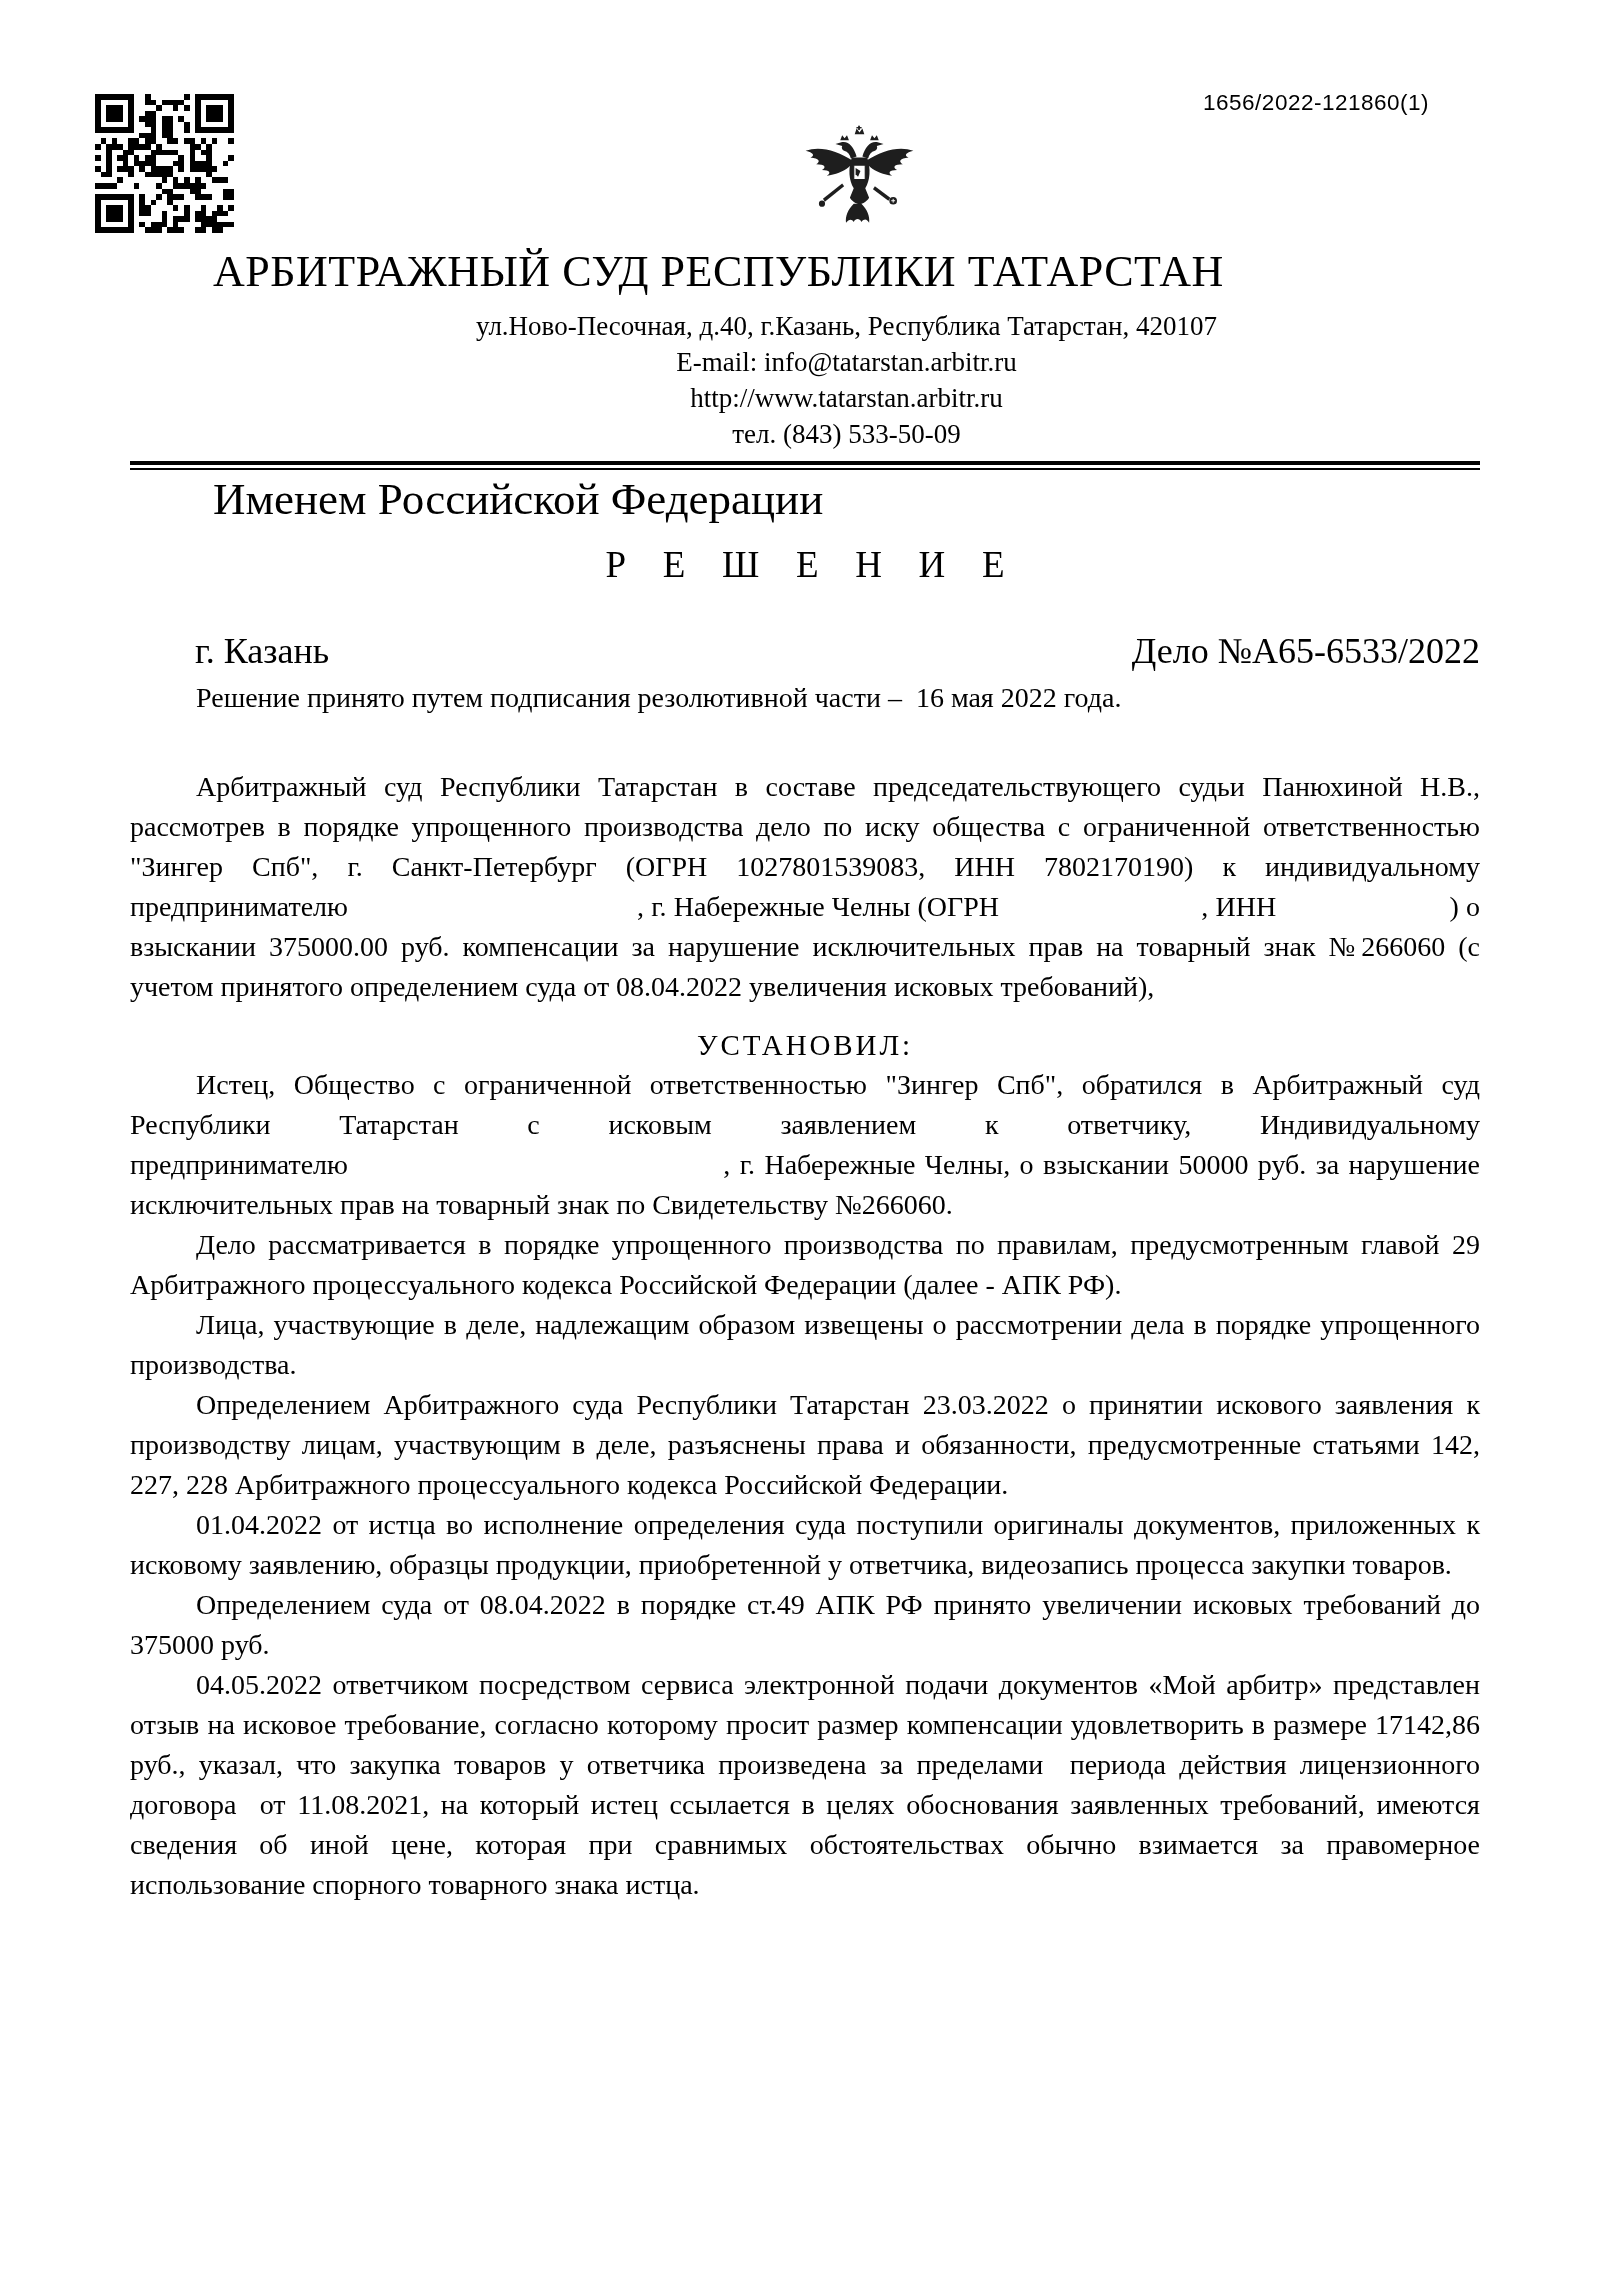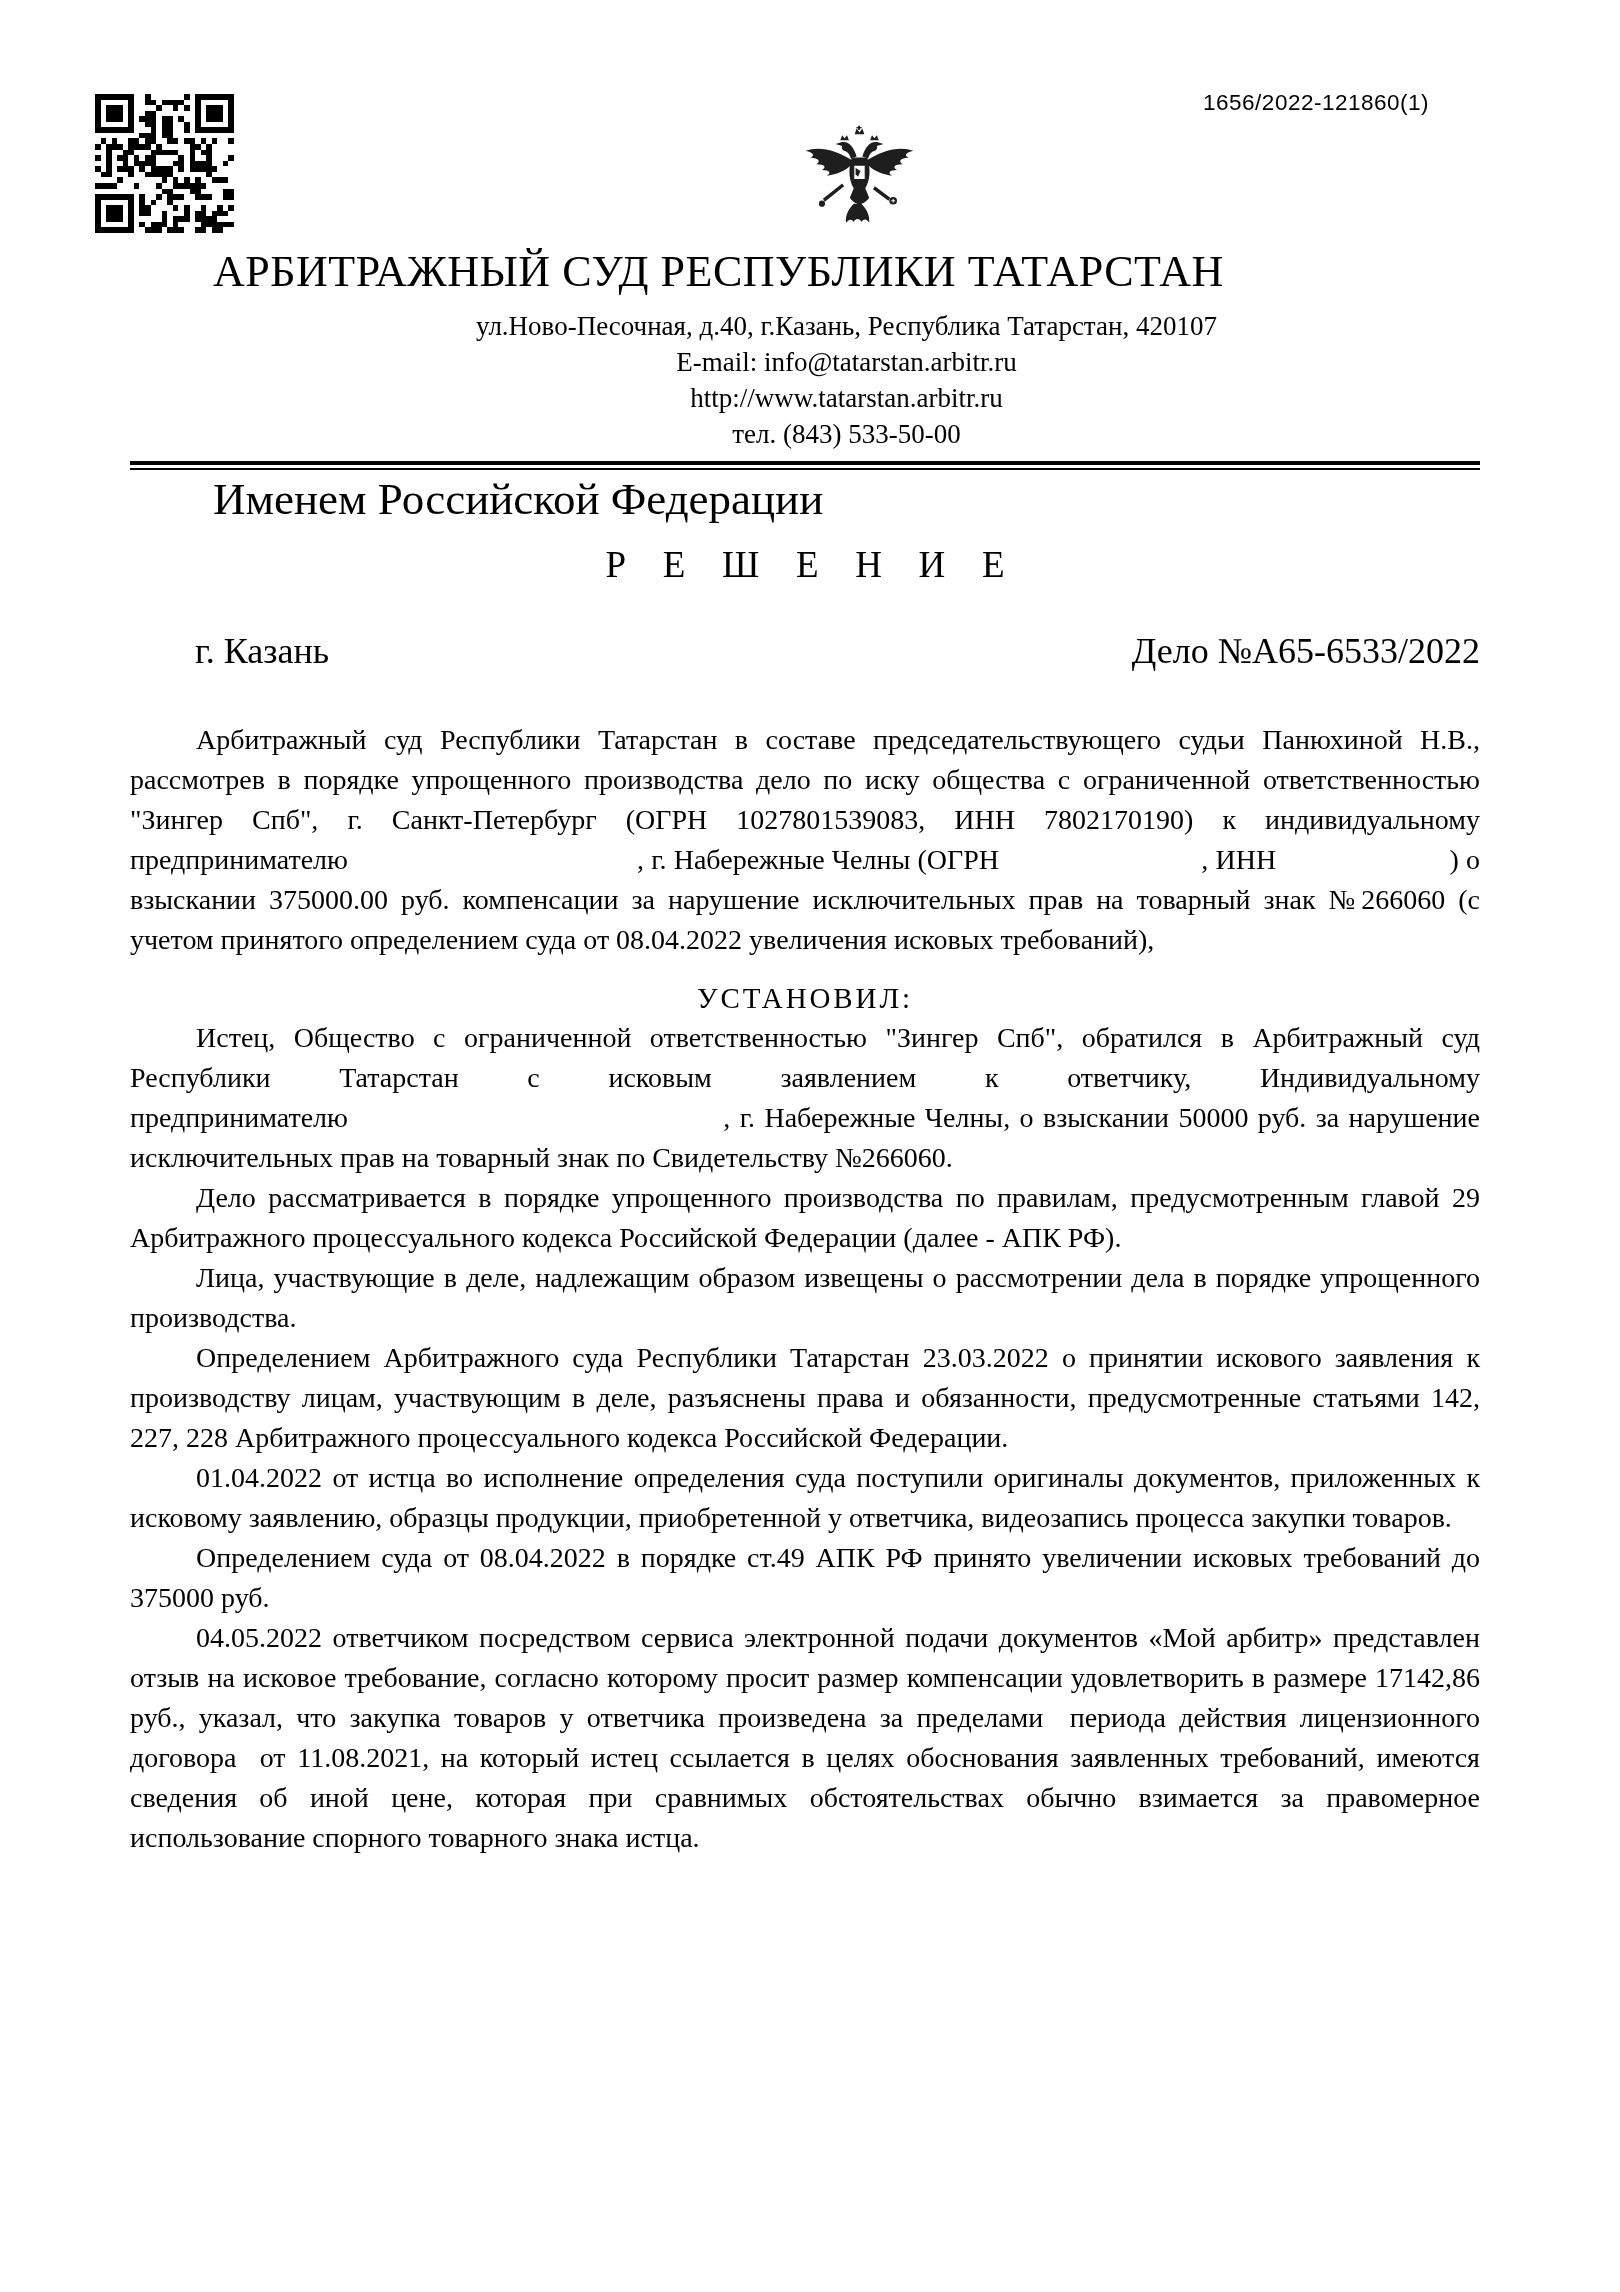--- a/index.html
+++ b/index.html
@@ -287,34 +287,35 @@
     </svg>
   </div>
 
   <div class="content">
     <h1 class="court-name hdr-center">АРБИТРАЖНЫЙ СУД РЕСПУБЛИКИ ТАТАРСТАН</h1>
 
     <div class="addr hdr-center">
       <div>ул.Ново-Песочная, д.40, г.Казань, Республика Татарстан, 420107</div>
       <div>E-mail: info@tatarstan.arbitr.ru</div>
       <div>http://www.tatarstan.arbitr.ru</div>
-      <div>тел. (843) 533-50-00</div>
+      <div>тел. (843) 533-50-09</div>
     </div>
 
     <div class="rule"></div>
 
     <div class="in-name hdr-center">Именем Российской Федерации</div>
     <div class="decision hdr-center">Р Е Ш Е Н И Е</div>
 
     <div class="case-row">
       <span class="city">г. Казань</span>
       <span class="num">Дело №А65-6533/2022</span>
     </div>
 
     <div class="paras">
+        <p class="noj">Решение принято путем подписания резолютивной части –&nbsp; 16 мая 2022 года.</p>
         <p class="gap">Арбитражный суд Республики Татарстан в составе председательствующего судьи Панюхиной Н.В., рассмотрев в порядке упрощенного производства дело по иску общества с ограниченной ответственностью "Зингер Спб", г. Санкт-Петербург (ОГРН 1027801539083, ИНН 7802170190) к индивидуальному предпринимателю&nbsp;&nbsp;&nbsp;&nbsp;&nbsp;&nbsp;&nbsp;&nbsp;&nbsp;&nbsp;&nbsp;&nbsp;&nbsp;&nbsp;&nbsp;&nbsp;&nbsp;&nbsp;&nbsp;&nbsp;&nbsp;&nbsp;&nbsp;&nbsp;&nbsp;&nbsp;&nbsp;&nbsp;&nbsp;&nbsp;&nbsp;&nbsp;&nbsp;&nbsp;&nbsp;&nbsp;&nbsp;&nbsp;&nbsp;&nbsp;, г. Набережные Челны (ОГРН&nbsp;&nbsp;&nbsp;&nbsp;&nbsp;&nbsp;&nbsp;&nbsp;&nbsp;&nbsp;&nbsp;&nbsp;&nbsp;&nbsp;&nbsp;&nbsp;&nbsp;&nbsp;&nbsp;&nbsp;&nbsp;&nbsp;&nbsp;&nbsp;&nbsp;&nbsp;&nbsp;&nbsp;, ИНН&nbsp;&nbsp;&nbsp;&nbsp;&nbsp;&nbsp;&nbsp;&nbsp;&nbsp;&nbsp;&nbsp;&nbsp;&nbsp;&nbsp;&nbsp;&nbsp;&nbsp;&nbsp;&nbsp;&nbsp;&nbsp;&nbsp;&nbsp;&nbsp;) о взыскании 375000.00 руб. компенсации за нарушение исключительных прав на товарный знак №266060 (с учетом принятого определением суда от 08.04.2022 увеличения исковых требований),</p>
         <h2>УСТАНОВИЛ:</h2>
         <p>Истец, Общество с ограниченной ответственностью "Зингер Спб", обратился в Арбитражный суд Республики Татарстан с исковым заявлением к ответчику, Индивидуальному предпринимателю&nbsp;&nbsp;&nbsp;&nbsp;&nbsp;&nbsp;&nbsp;&nbsp;&nbsp;&nbsp;&nbsp;&nbsp;&nbsp;&nbsp;&nbsp;&nbsp;&nbsp;&nbsp;&nbsp;&nbsp;&nbsp;&nbsp;&nbsp;&nbsp;&nbsp;&nbsp;&nbsp;&nbsp;&nbsp;&nbsp;&nbsp;&nbsp;&nbsp;&nbsp;&nbsp;&nbsp;&nbsp;&nbsp;&nbsp;&nbsp;, г. Набережные Челны, о взыскании 50000 руб. за нарушение исключительных прав на товарный знак по Свидетельству №266060.</p>
         <p>Дело рассматривается в порядке упрощенного производства по правилам, предусмотренным главой 29 Арбитражного процессуального кодекса Российской Федерации (далее - АПК РФ).</p>
         <p>Лица, участвующие в деле, надлежащим образом извещены о рассмотрении дела в порядке упрощенного производства.</p>
         <p>Определением Арбитражного суда Республики Татарстан 23.03.2022 о принятии искового заявления к производству лицам, участвующим в деле, разъяснены права и обязанности, предусмотренные статьями 142, 227, 228 Арбитражного процессуального кодекса Российской Федерации.</p>
         <p>01.04.2022 от истца во исполнение определения суда поступили оригиналы документов, приложенных к исковому заявлению, образцы продукции, приобретенной у ответчика, видеозапись процесса закупки товаров.</p>
         <p>Определением суда от 08.04.2022 в порядке ст.49 АПК РФ принято увеличении исковых требований до 375000 руб.</p>
         <p>04.05.2022 ответчиком посредством сервиса электронной подачи документов «Мой арбитр» представлен отзыв на исковое требование, согласно которому просит размер компенсации удовлетворить в размере 17142,86 руб., указал, что закупка товаров у ответчика произведена за пределами&nbsp; периода действия лицензионного договора&nbsp; от 11.08.2021, на который истец ссылается в целях обоснования заявленных требований, имеются сведения об иной цене, которая при сравнимых обстоятельствах обычно взимается за правомерное использование спорного товарного знака истца.</p>
       </div>

